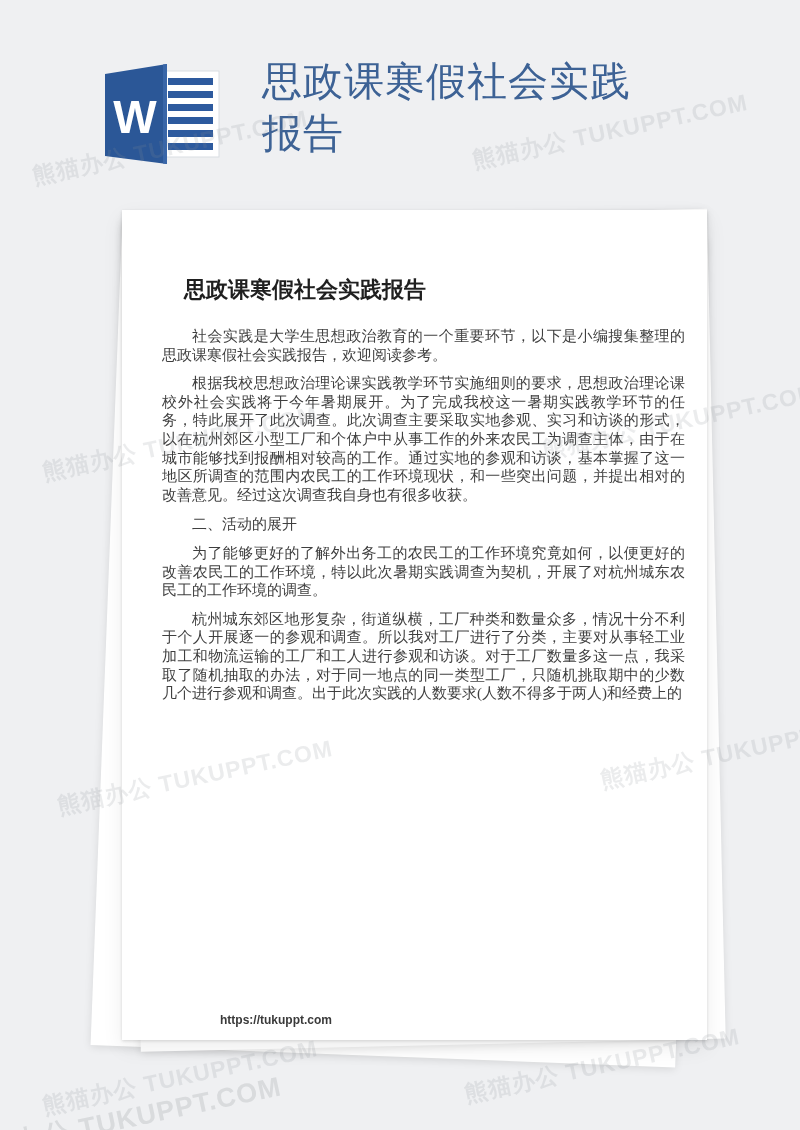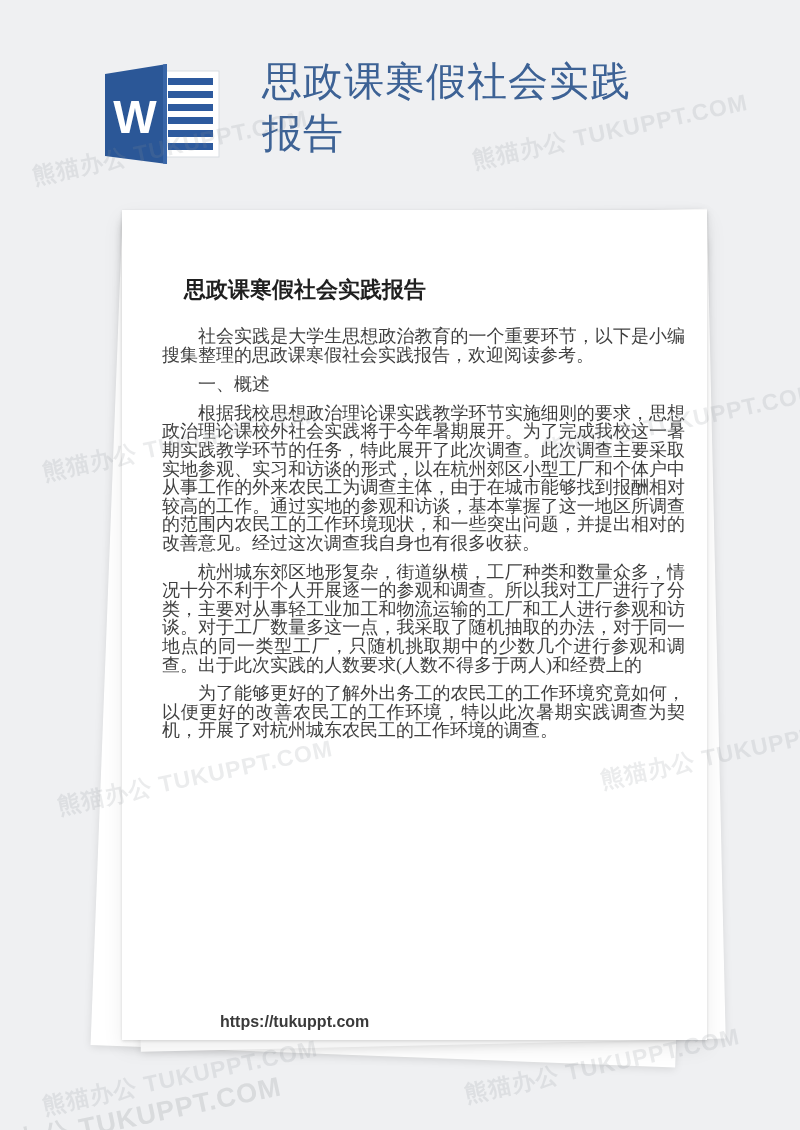--- a/index.html
+++ b/index.html
@@ -42,28 +42,28 @@
     position:absolute;left:0;top:0;width:585px;height:830px;
     box-sizing:border-box;padding:66px 22px 0 40px;
     font-family:"Liberation Serif","DejaVu Serif",serif;
     color:#3f3f3f;
   }
   .doc-inner h1{
     font-size:22px;line-height:27px;font-weight:bold;color:#1f1f1f;
     margin:0 0 24px 22px;
   }
   .doc-inner p, .doc-inner h2{
-    font-size:18px;line-height:18.6px;font-weight:normal;
+    font-size:15px;line-height:18.6px;font-weight:normal;
     margin:0 0 10px 0;text-indent:2em;text-align:justify;
   }
   .doc-inner h2{margin-top:11px;}
   .doc-footer-link{
     display:block;margin:15px 0 4px 30px;
     font-family:"Liberation Sans","DejaVu Sans",sans-serif;
-    font-size:16px;font-weight:600;color:#3a3a3a;text-decoration:none;padding-left:28px;
+    font-size:12px;font-weight:600;color:#3a3a3a;text-decoration:none;padding-left:28px;
   }
 
   
   .watermark{
     position:absolute;z-index:5;pointer-events:none;white-space:nowrap;
     font-family:"Liberation Sans","DejaVu Sans",sans-serif;
     font-size:23px;font-weight:bold;letter-spacing:1px;
     color:rgba(138,141,150,0.17);
     transform:rotate(-12deg);
   }
@@ -100,24 +100,24 @@
   <div class="header-title">思政课寒假社会实践报告</div>
 </div>
 
 <div class="sheet sheet-back-left"></div>
 <div class="sheet sheet-back-right"></div>
 <div class="sheet page-main">
   <div class="doc-inner">
 
   <h1>思政课寒假社会实践报告</h1>
       <p>社会实践是大学生思想政治教育的一个重要环节，以下是小编搜集整理的思政课寒假社会实践报告，欢迎阅读参考。</p>
-      <h2>一、概述</h2>
       <p>根据我校思想政治理论课实践教学环节实施细则的要求，思想政治理论课校外社会实践将于今年暑期展开。为了完成我校这一暑期实践教学环节的任务，特此展开了此次调查。此次调查主要采取实地参观、实习和访谈的形式，以在杭州郊区小型工厂和个体户中从事工作的外来农民工为调查主体，由于在城市能够找到报酬相对较高的工作。通过实地的参观和访谈，基本掌握了这一地区所调查的范围内农民工的工作环境现状，和一些突出问题，并提出相对的改善意见。经过这次调查我自身也有很多收获。</p>
+      <h2>二、活动的展开</h2>
+      <p>为了能够更好的了解外出务工的农民工的工作环境究竟如何，以便更好的改善农民工的工作环境，特以此次暑期实践调查为契机，开展了对杭州城东农民工的工作环境的调查。</p>
       <p>杭州城东郊区地形复杂，街道纵横，工厂种类和数量众多，情况十分不利于个人开展逐一的参观和调查。所以我对工厂进行了分类，主要对从事轻工业加工和物流运输的工厂和工人进行参观和访谈。对于工厂数量多这一点，我采取了随机抽取的办法，对于同一地点的同一类型工厂，只随机挑取期中的少数几个进行参观和调查。出于此次实践的人数要求(人数不得多于两人)和经费上的</p>
-      <p>为了能够更好的了解外出务工的农民工的工作环境究竟如何，以便更好的改善农民工的工作环境，特以此次暑期实践调查为契机，开展了对杭州城东农民工的工作环境的调查。</p>
     </div>
   <a class="doc-footer-link" style="position:absolute;left:40px;top:788px;">https://tukuppt.com</a>
 </div>
 
 <span class="watermark wm1">熊猫办公 TUKUPPT.COM</span>
 <span class="watermark wm2">熊猫办公 TUKUPPT.COM</span>
 <span class="watermark wm3">熊猫办公 TUKUPPT.COM</span>
 <span class="watermark wm4">熊猫办公 TUKUPPT.COM</span>
 <span class="watermark wm5">熊猫办公 TUKUPPT.COM</span>
 <span class="watermark wm6">熊猫办公 TUKUPPT.COM</span>

